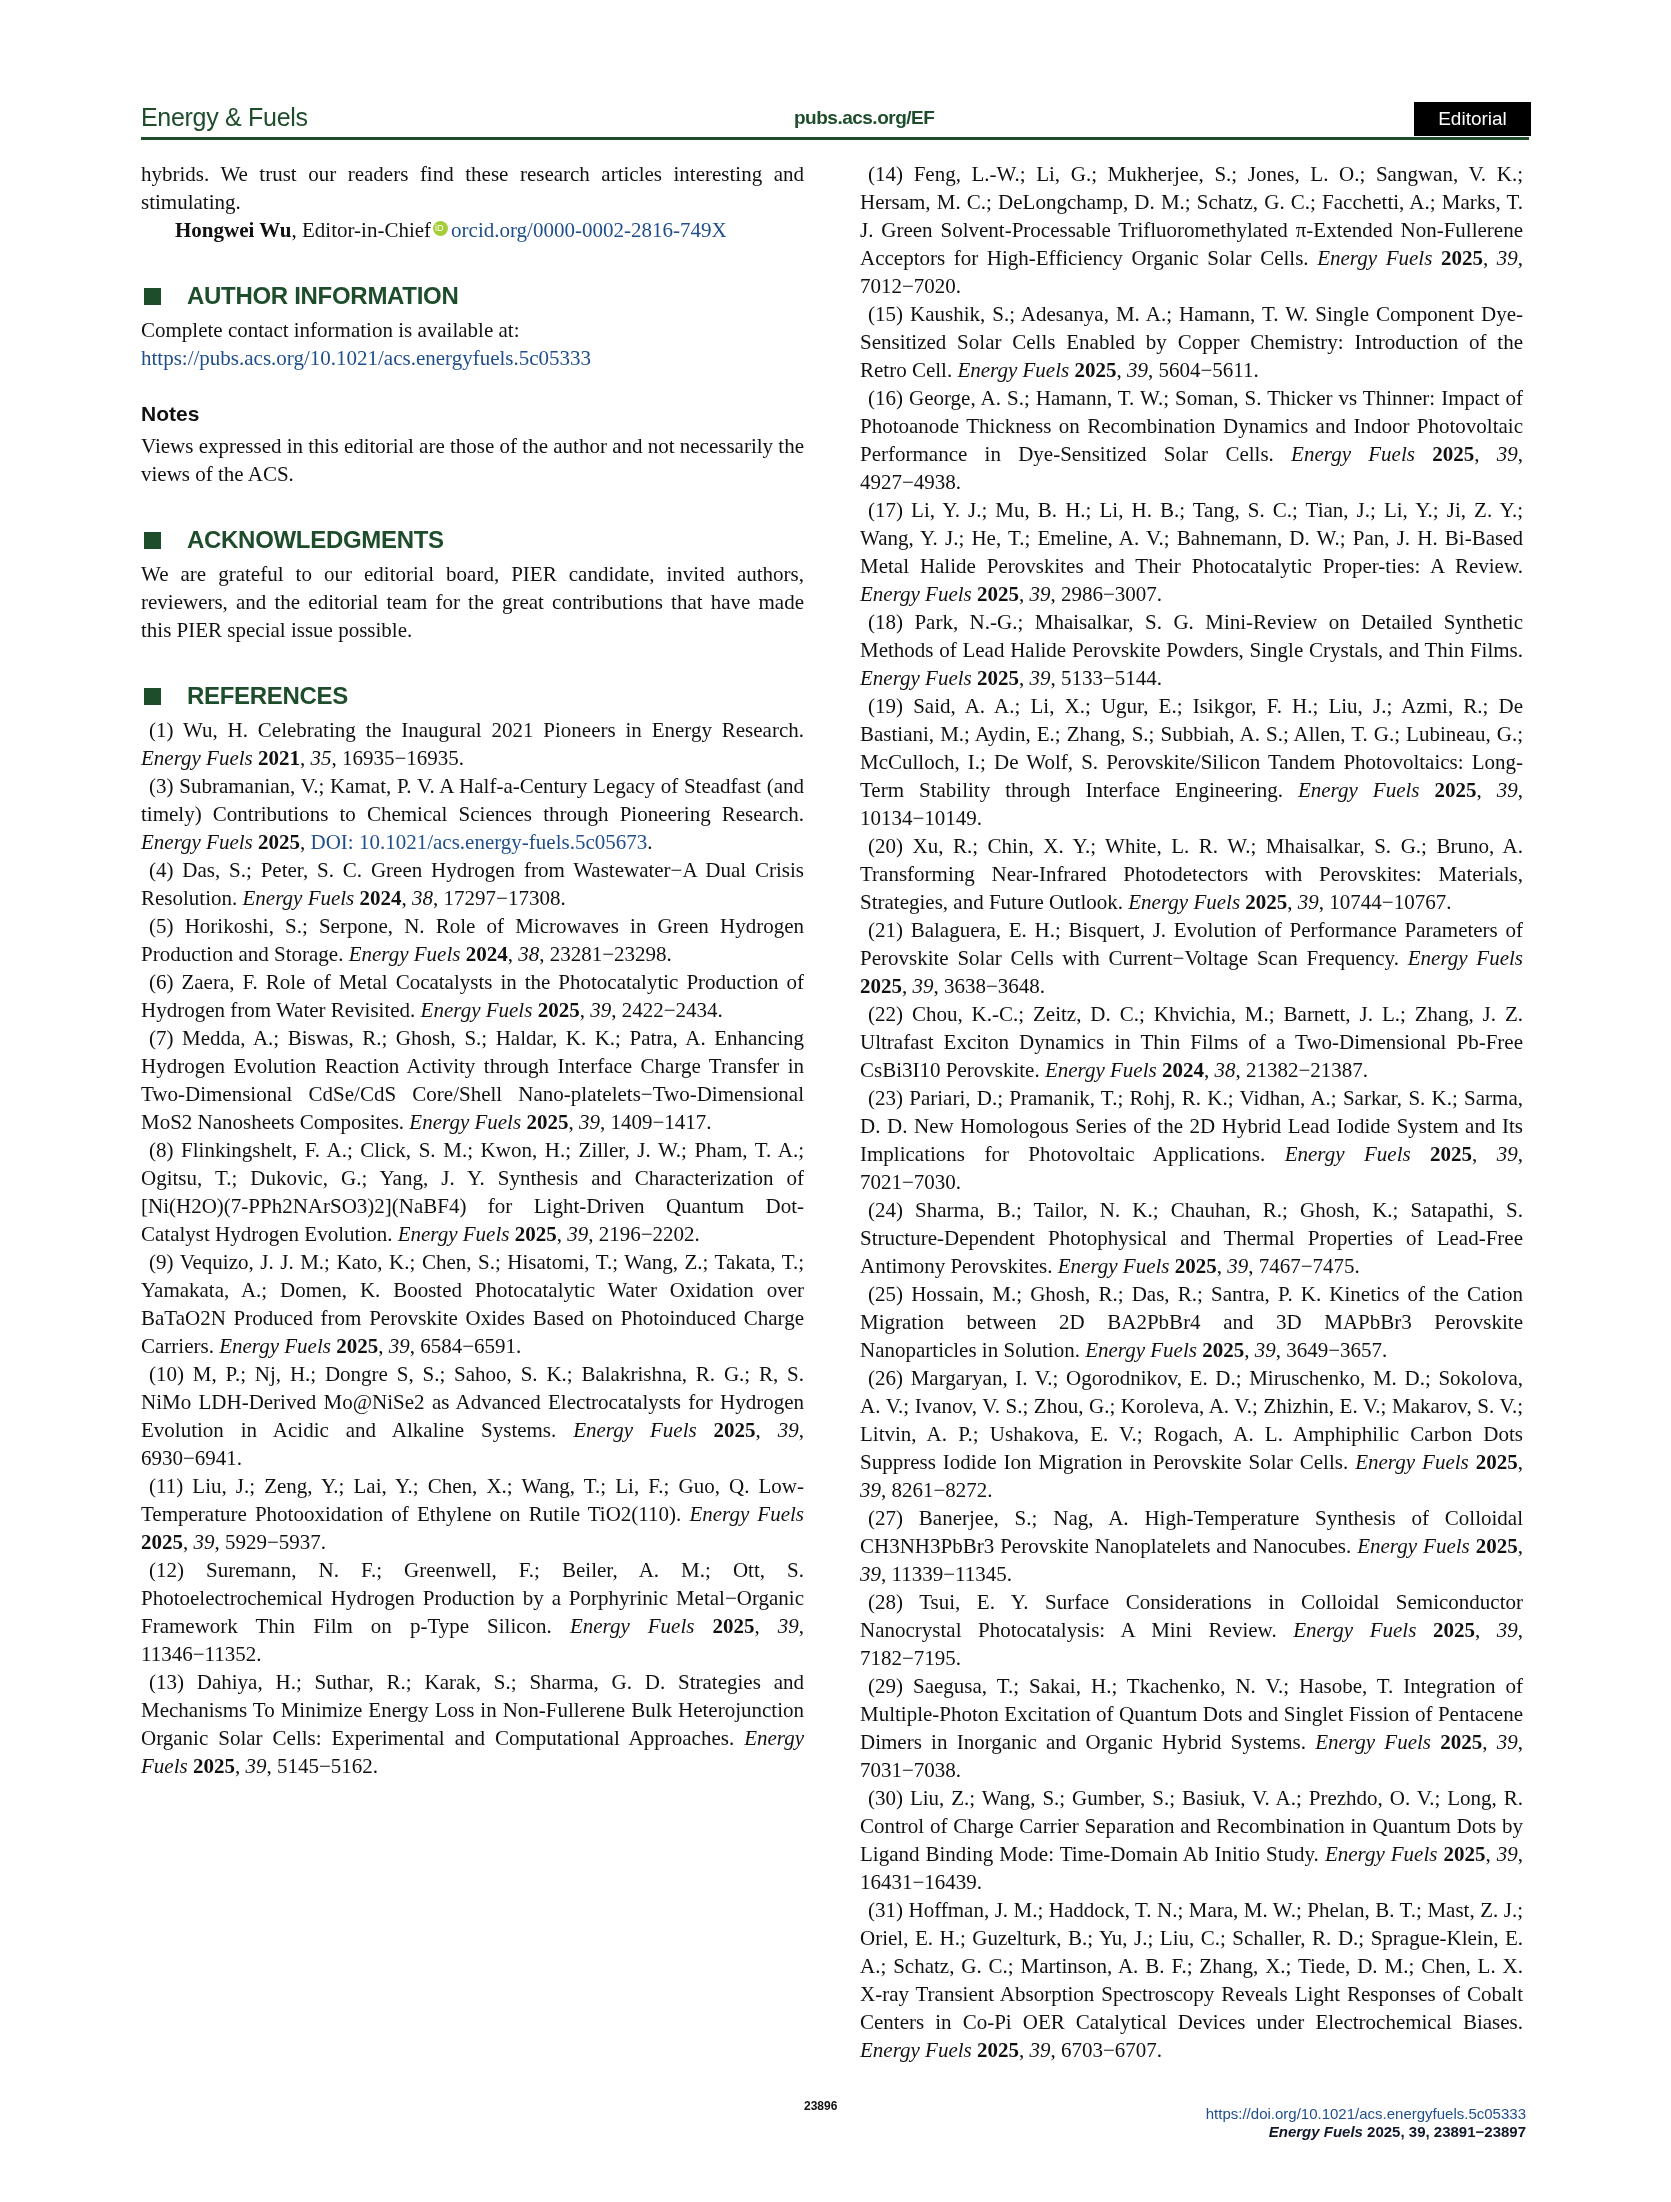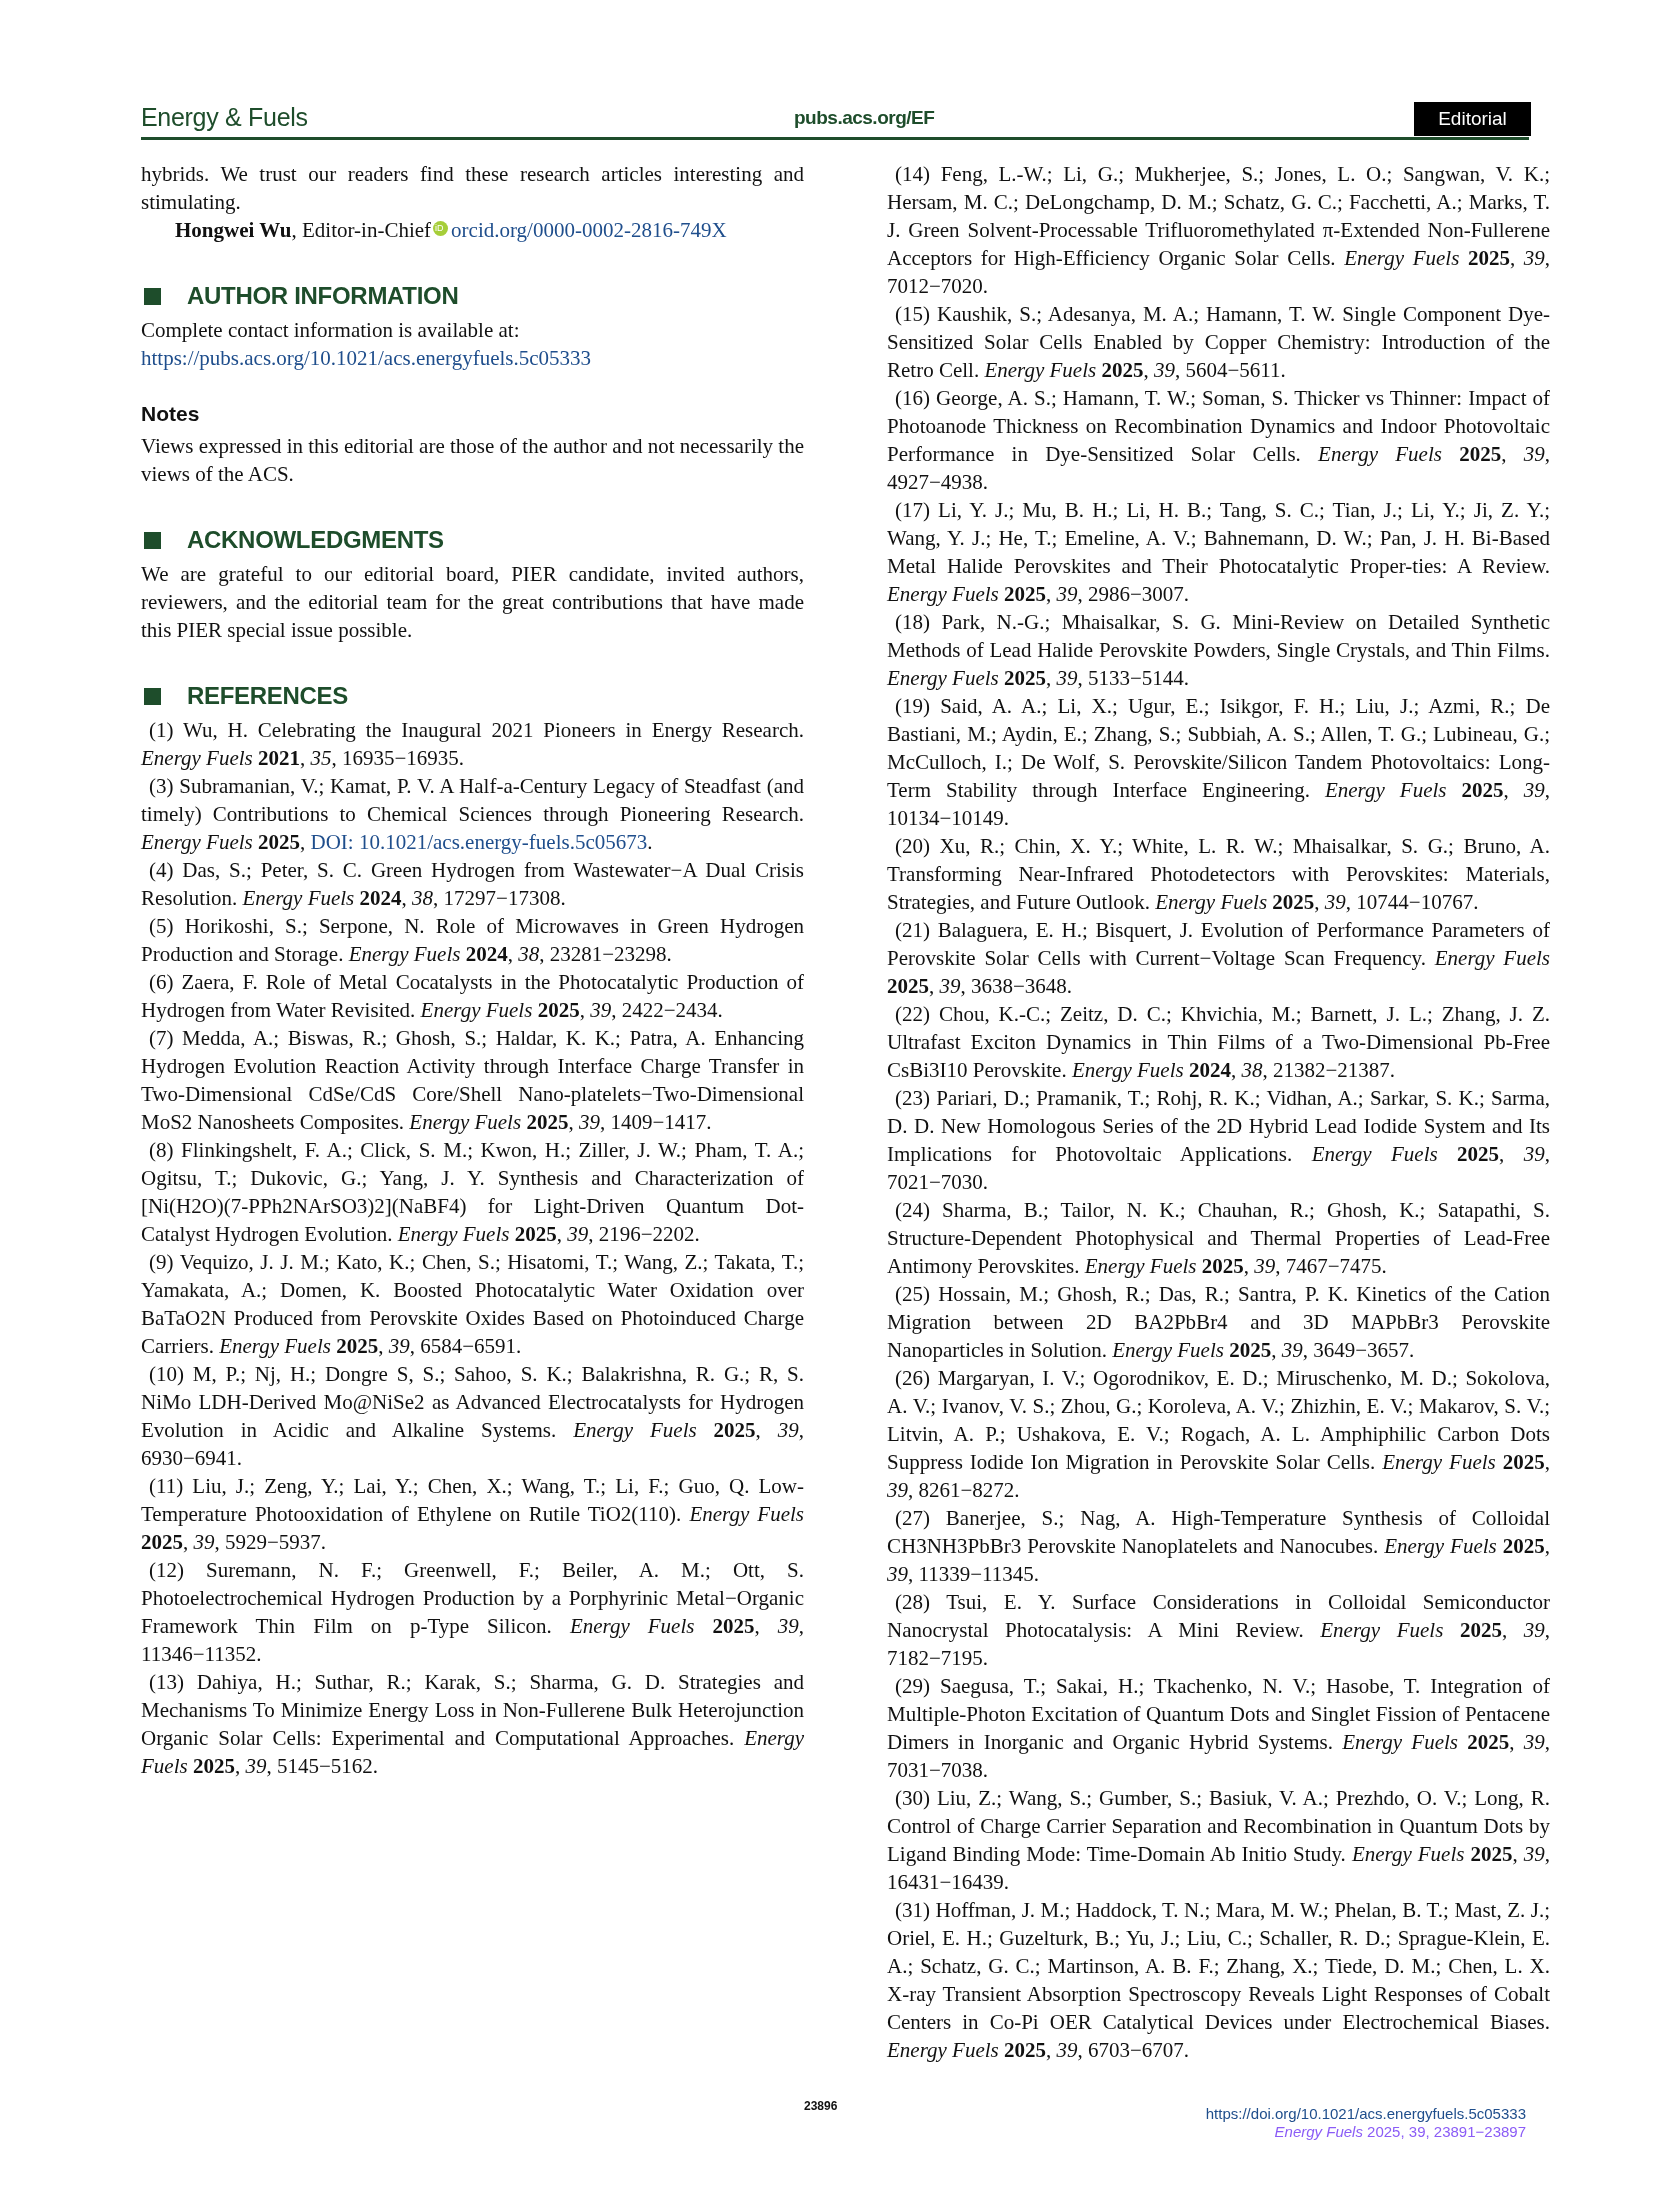--- a/index.html
+++ b/index.html
@@ -9,21 +9,21 @@
   .journal { position: absolute; left: 0; top: 0; font-family: "Liberation Sans", "DejaVu Sans", sans-serif;
              font-size: 25px; color: #1e4d2b; letter-spacing: -0.3px; }
   .site { position: absolute; left: 653px; top: 4px; font-family: "Liberation Sans", "DejaVu Sans", sans-serif;
           font-size: 19px; color: #1e4d2b; font-weight: bold; letter-spacing: -0.5px; }
   .tag { position: absolute; right: -2px; top: -1px; background: #000000; color: #fff; height: 34px; width: 117px;
          font-family: "Liberation Sans", "DejaVu Sans", sans-serif; font-size: 19px; line-height: 34px; text-align: center; }
   .rule { position: absolute; left: 0; top: 34px; width: 1388px; height: 3px; background: #1e4d2b; }
 
   .col { position: absolute; top: 160px; width: 663px; font-size: 21px; line-height: 28px; }
   .col.left { left: 141px; }
-  .col.right { left: 887px; }
+  .col.right { left: 860px; }
   .just { text-align: justify; }
   p { margin: 0; }
   .sig { padding-left: 34px; text-indent: 0; }
   .link { color: #1f4e8c; }
   .orcid { display:inline-block; width: 15px; height: 15px; border-radius: 50%; background: #a6ce39;
            vertical-align: 1px; margin: 0 3px 0 2px; position: relative; }
   .orcid::after { content: "iD"; position:absolute; left:2px; top:0px; font-size:9px; line-height:15px; color:#fff;
                   font-family: "Liberation Sans", sans-serif; }
   h2 { margin: 0; font-family: "Liberation Sans", "DejaVu Sans", sans-serif; font-size: 24px;
        color: #1e4d2b; font-weight: bold; letter-spacing: -0.3px; display: flex; align-items: center; height: 40px; }
@@ -32,21 +32,21 @@
   .gap-s { height: 24px; }
   .gap-m { height: 32px; }
   .ref { text-align: justify; text-indent: 8px; }
   .ref i { font-style: italic; }
   .ref b { font-weight: bold; }
   .footer-page { position: absolute; left: 804px; top: 2099px; font-family: "Liberation Sans", "DejaVu Sans", sans-serif;
                  font-weight: bold; font-size: 12px; color:#111; }
   .footer-doi { position: absolute; right: 145px; top: 2105px; text-align: right;
                 font-family: "Liberation Sans", "DejaVu Sans", sans-serif; font-size: 15px; line-height: 18px; }
   .footer-doi .d { color: #1f4e8c; display:block; }
-  .footer-doi .c { color: #8b5cf6; font-style: italic; display:block; }
+  .footer-doi .c { color: #0f172a; font-style: italic; display:block;font-weight:bold; }
   .footer-doi .c span { font-style: normal; }
 </style>
 </head>
 <body>
 
 <div class="header">
   <div class="journal">Energy &amp; Fuels</div>
   <div class="site">pubs.acs.org/EF</div>
   <div class="tag">Editorial</div>
   <div class="rule"></div>

